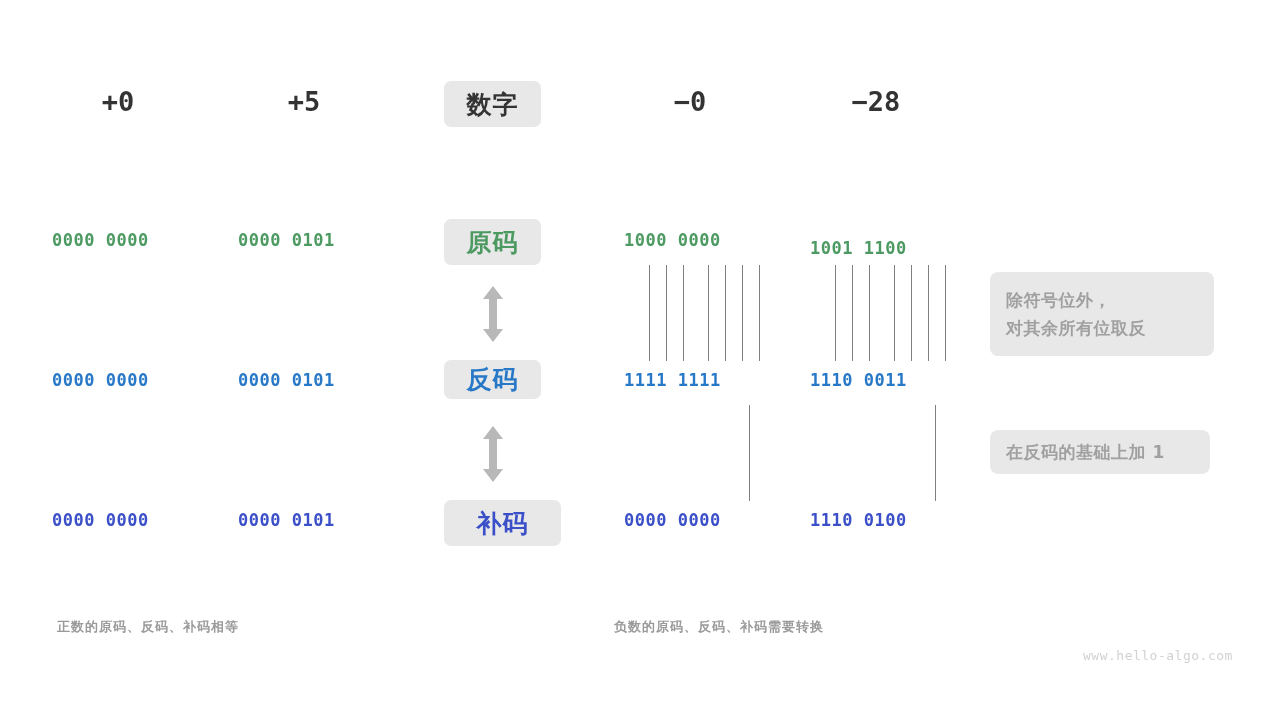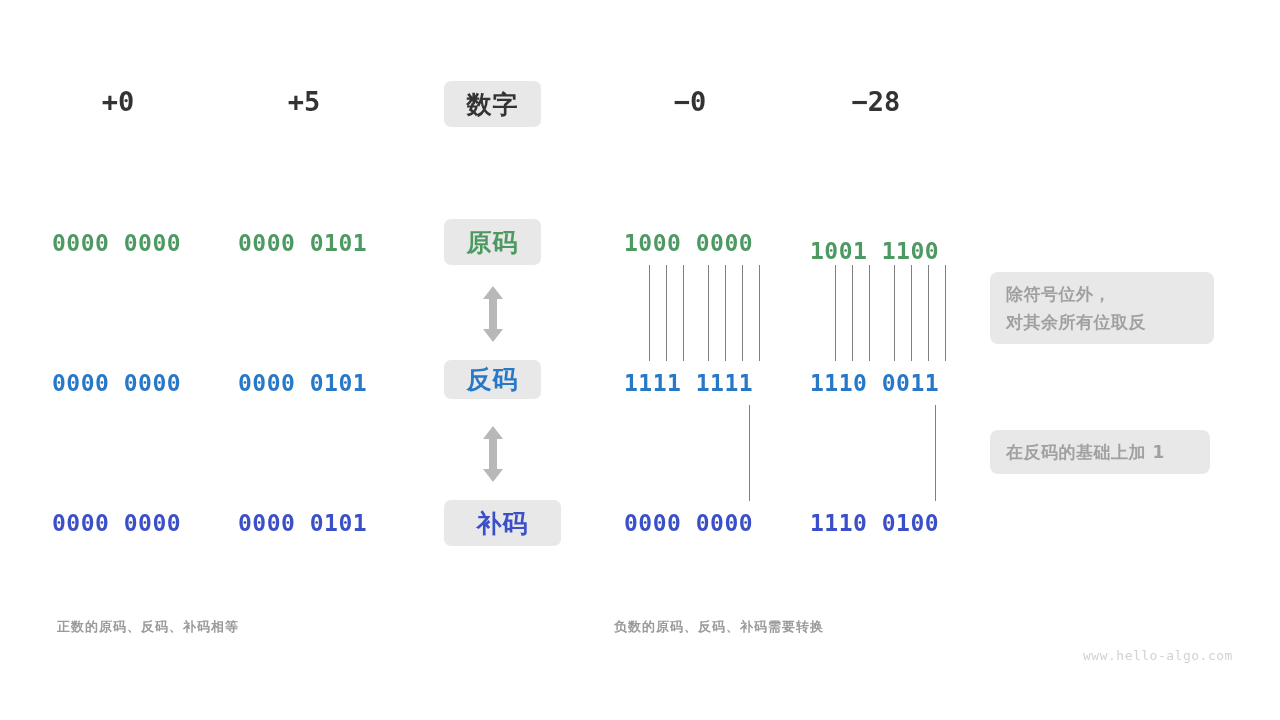--- a/index.html
+++ b/index.html
@@ -47,21 +47,21 @@
     letter-spacing: 1px;
   }
   .chip-title { color: #333333; }
   .chip-green { color: #4c9a62; }
   .chip-blue  { color: #2878c8; }
   .chip-indigo{ color: #3b50c8; }
 
   
   .bits {
     font-family: "DejaVu Sans Mono", "Liberation Mono", monospace;
-    font-size: 23px;
+    font-size: 17px;
     font-weight: bold;
     white-space: pre;
     letter-spacing: 0.5px;
   }
   .bits-green  { color: #4c9a62; }
   .bits-blue   { color: #2878c8; }
   .bits-indigo { color: #3b50c8; }
 
   
   .dbl-arrow { width: 26px; height: 56px; }
@@ -188,21 +188,21 @@
   </div>
 
   <div class="connector-group" style="left:624px; top:405px; height:96px;">
     <div class="vline" style="left:125px; height:96px;"></div>
   </div>
 
   <div class="connector-group" style="left:810px; top:405px; height:96px;">
     <div class="vline" style="left:125px; height:96px;"></div>
   </div>
 
-  <div class="abs note" style="left:990px; top:272px; width:224px; height:72px;">
+  <div class="abs note" style="left:990px; top:272px; width:224px; height:84px;">
     <div class="note-line">除符号位外，</div>
     <div class="note-line">对其余所有位取反</div>
   </div>
 
   <div class="abs note" style="left:990px; top:430px; width:220px; height:44px;">
     <div class="note-line">在反码的基础上加  1</div>
   </div>
 
   <div class="abs caption" style="left:57px; top:618px;">正数的原码、反码、补码相等</div>
 

